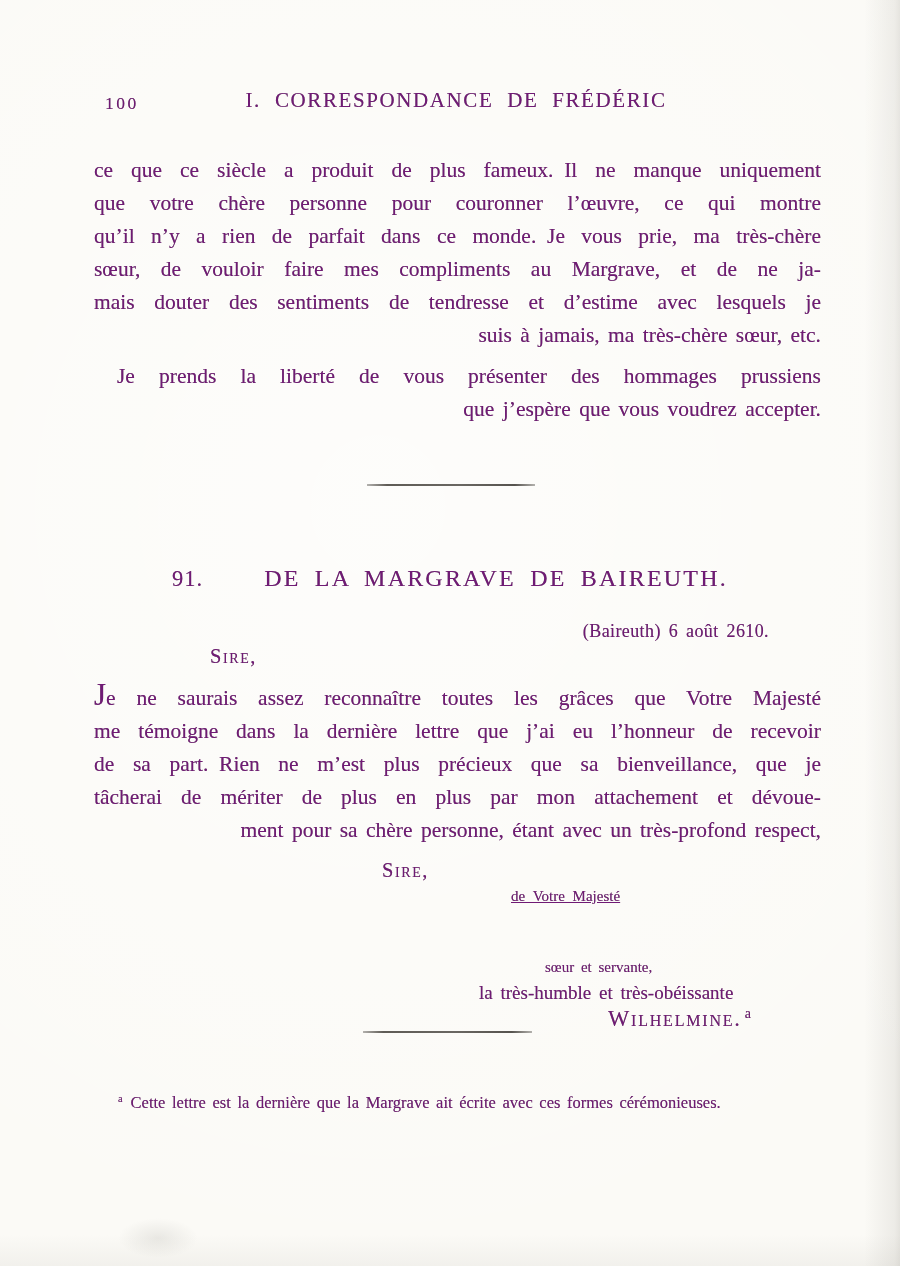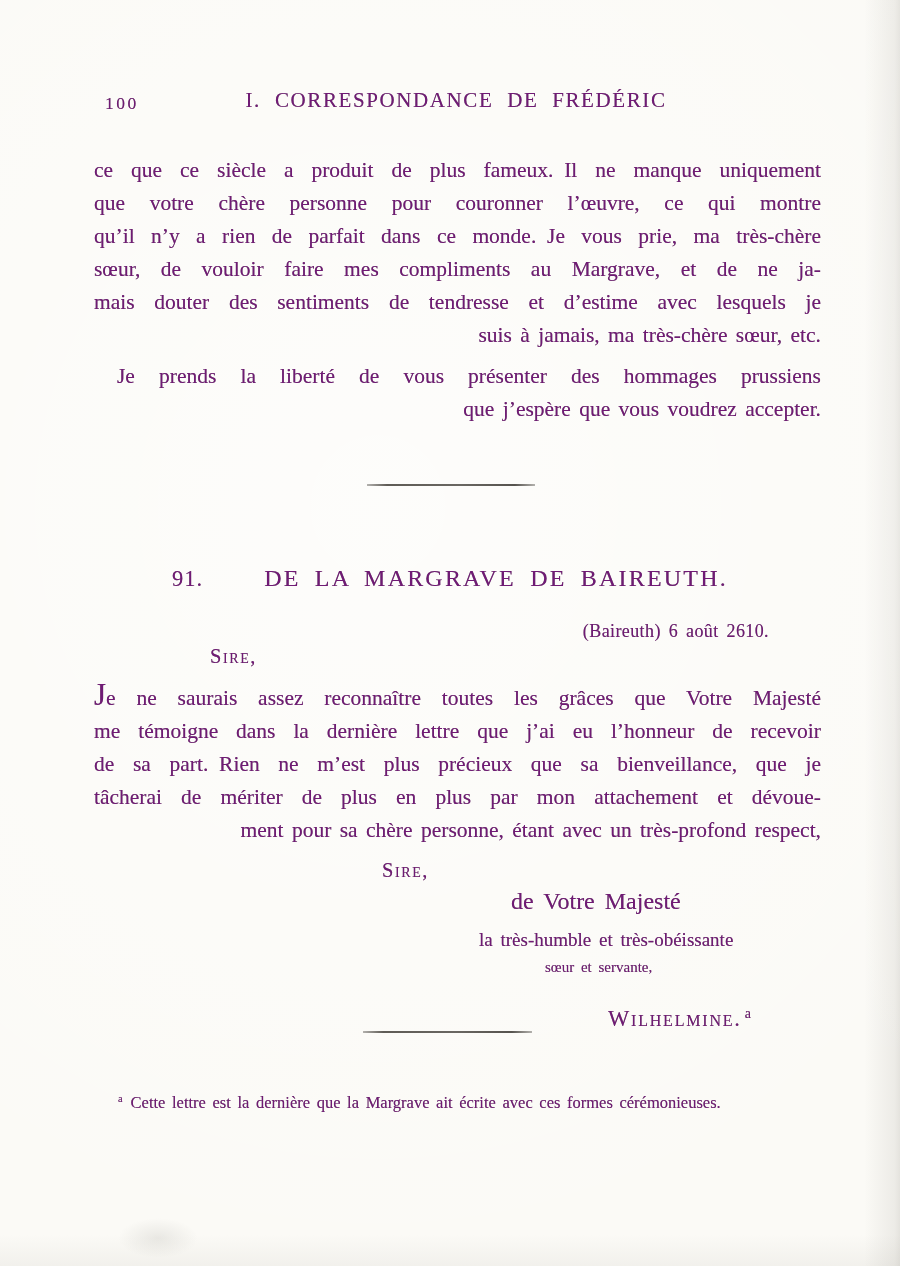--- a/index.html
+++ b/index.html
@@ -75,22 +75,22 @@
     font-size: 18px; letter-spacing: 0.4px; word-spacing: 3px;
   }
   .salutation1 {
     position: absolute; top: 645px; left: 210px;
     font-variant: small-caps; font-size: 20.5px; letter-spacing: 1.6px;
   }
   .salutation2 {
     position: absolute; top: 859px; left: 382px;
     font-variant: small-caps; font-size: 20.5px; letter-spacing: 1.6px;
   }
-  .closing-1 { position: absolute; top: 888px; left: 511px; font-size: 24px; word-spacing: 4px; }
-  .closing-2 { position: absolute; top: 929px; left: 479px; font-size: 19px; word-spacing: 3px; }
+  .closing-1 { position: absolute; top: 888px; left: 511px; font-size: 15px; word-spacing: 4px; text-decoration: underline; }
+  .closing-2 { position: absolute; top: 982px; left: 479px; font-size: 19px; word-spacing: 3px; }
   .closing-3 { position: absolute; top: 959px; left: 545px; font-size: 15px; word-spacing: 3px; }
   .signature {
     position: absolute; top: 988px; left: 608px;
     font-variant: small-caps; font-size: 22.5px; letter-spacing: 1.8px; margin-top: 18px;
   }
   .signature sup, .footnote sup {
     font-size: 0.62em; vertical-align: super; line-height: 0; font-variant: normal;
   }
   .signature sup { margin-left: 3px; }
 

